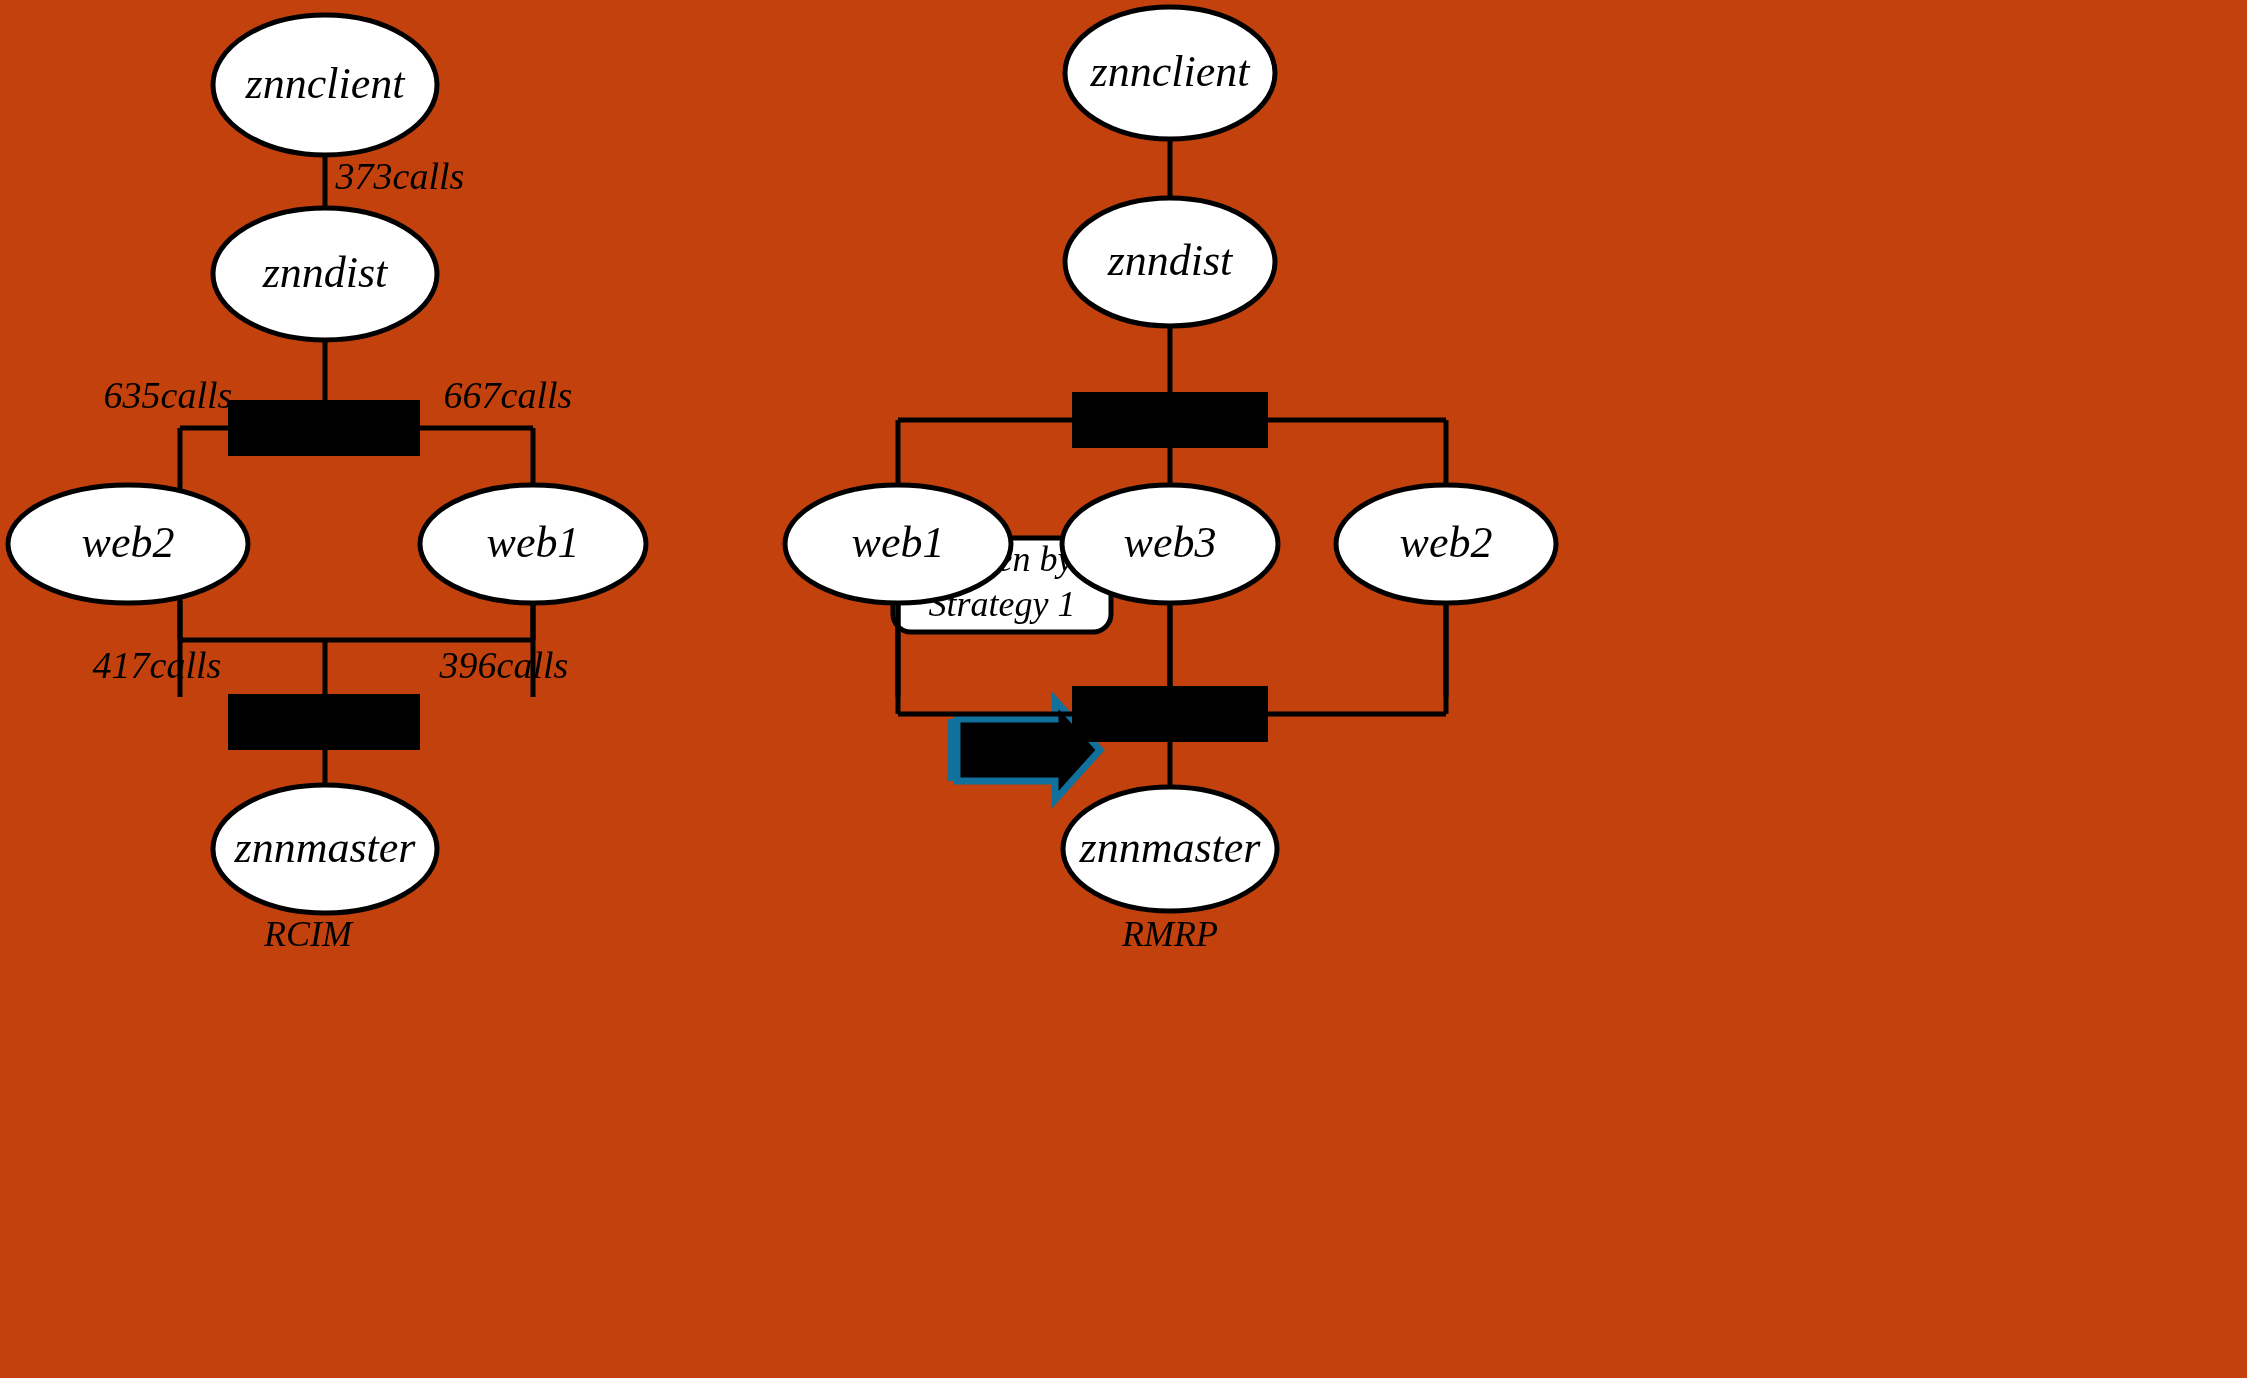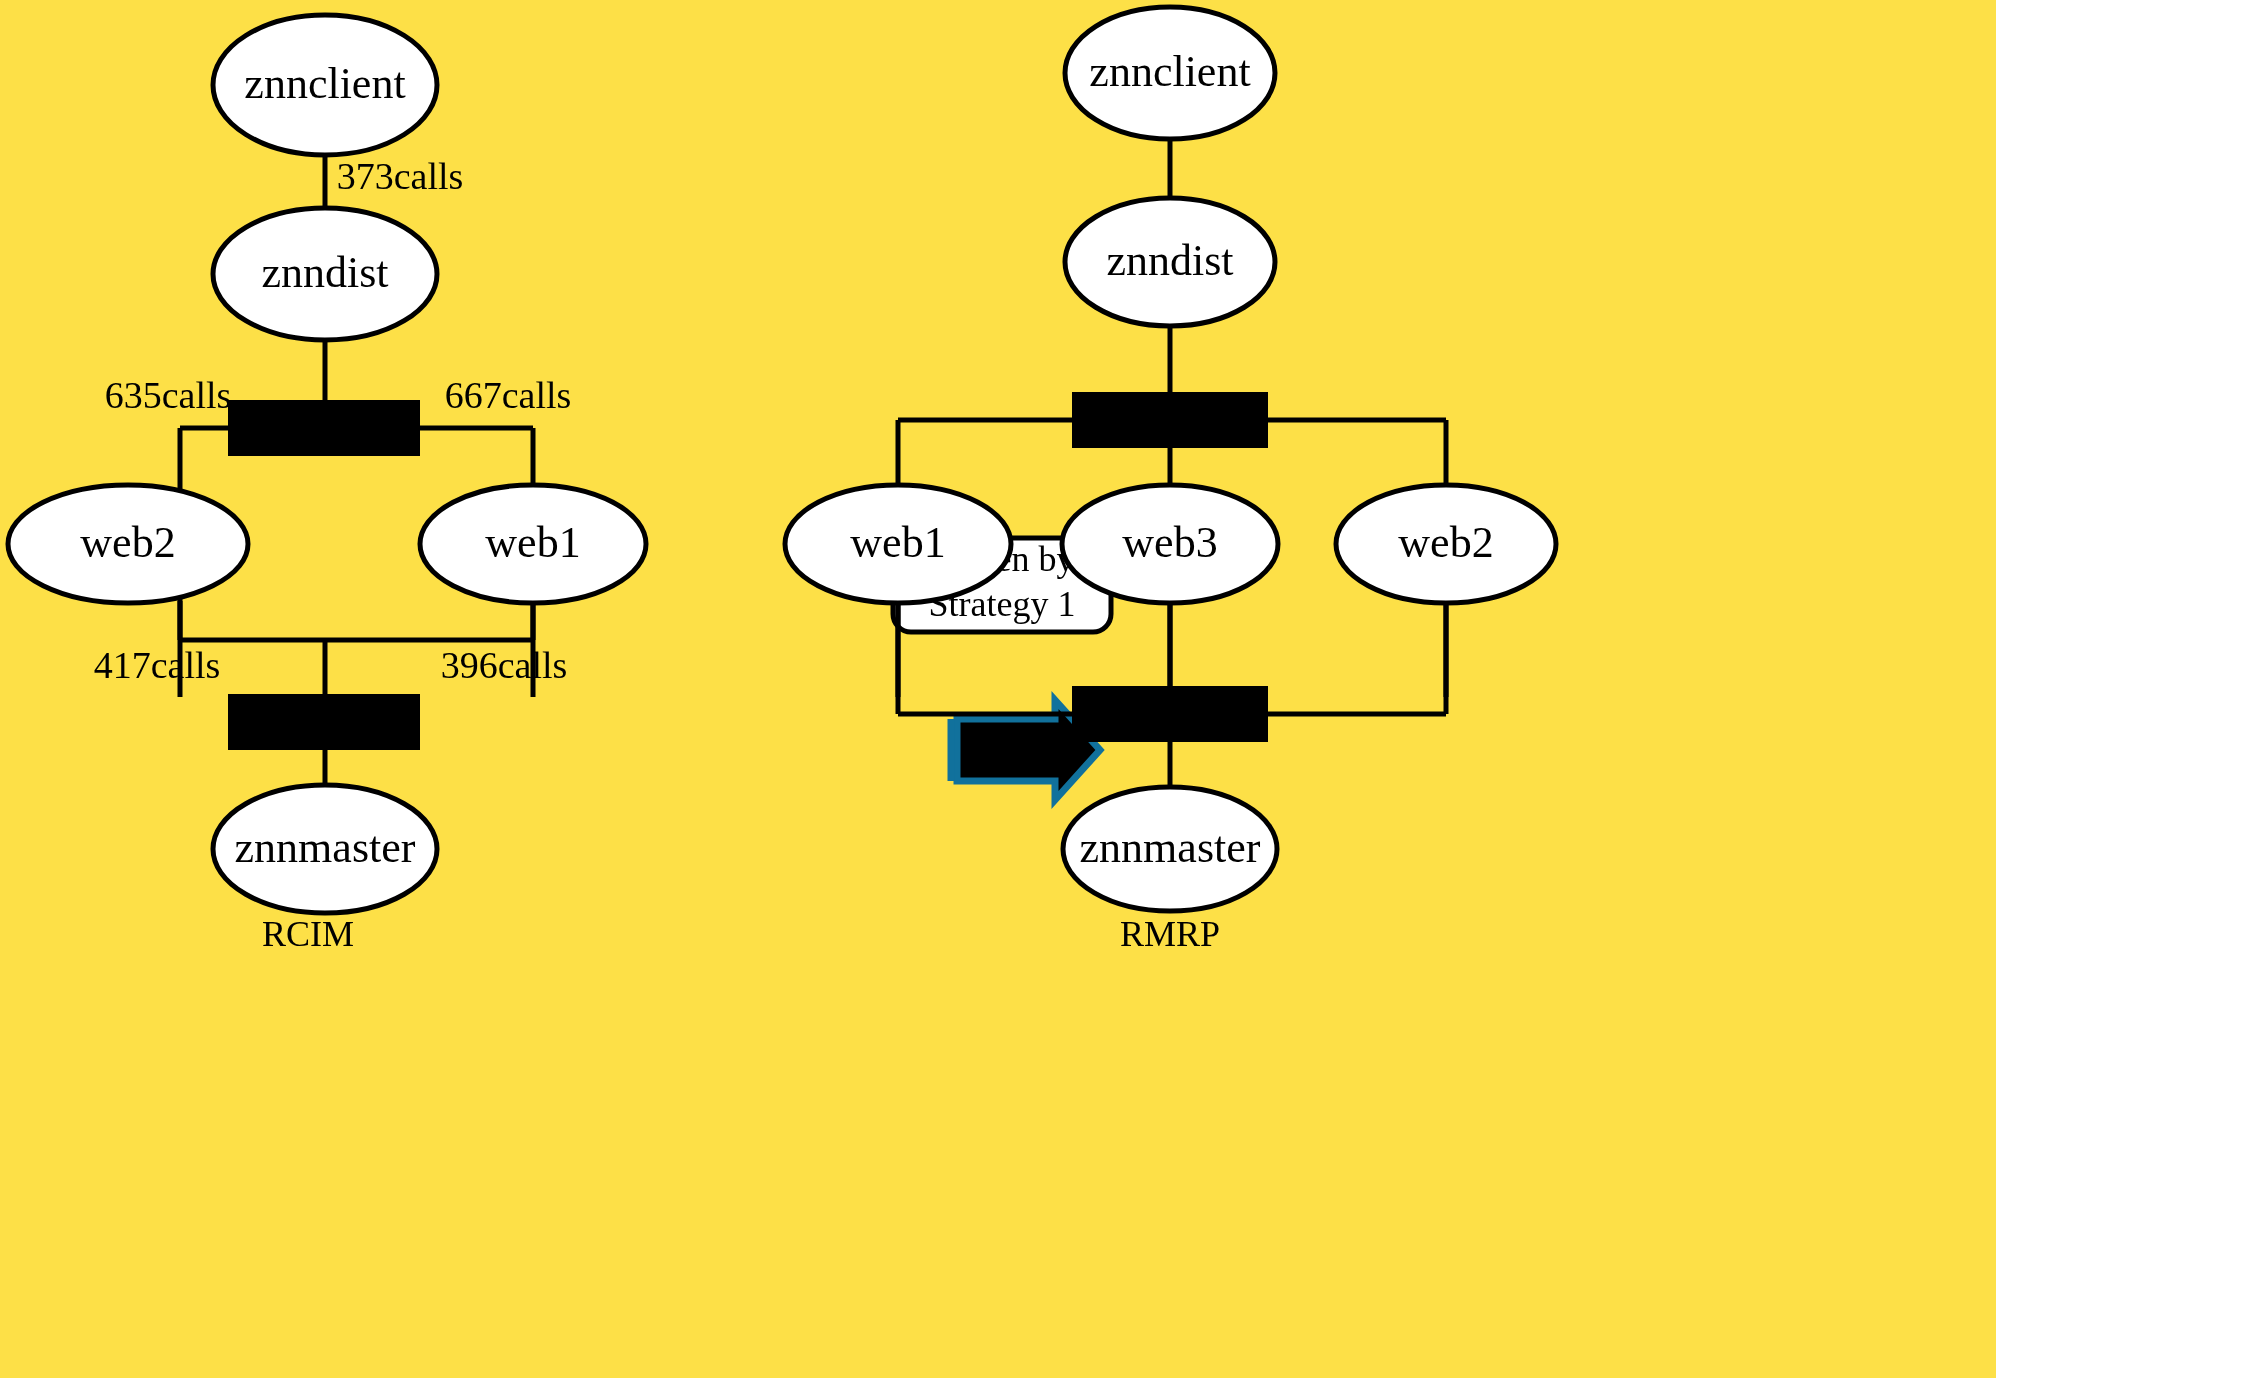--- a/index.html
+++ b/index.html
@@ -2,25 +2,26 @@
 <html><head>
 <meta charset="utf-8">
 <style>
   html, body {
     margin: 0;
     padding: 0;
     background: #ffffff;
   }
   #stage {
     position: relative;
-    width: 1996px;
+    width: 2247px;
     height: 1378px;
-    background: #fde047;
+    background: #c2410c;
     overflow: hidden;
     font-family: "Liberation Serif", "DejaVu Serif", serif;
+    font-style: italic;
   }
   #diagram-svg {
     position: absolute;
     left: 0;
     top: 0;
     width: 2247px;
     height: 1378px;
   }
   .node-label {
     font-family: "Liberation Serif", "DejaVu Serif", serif;

